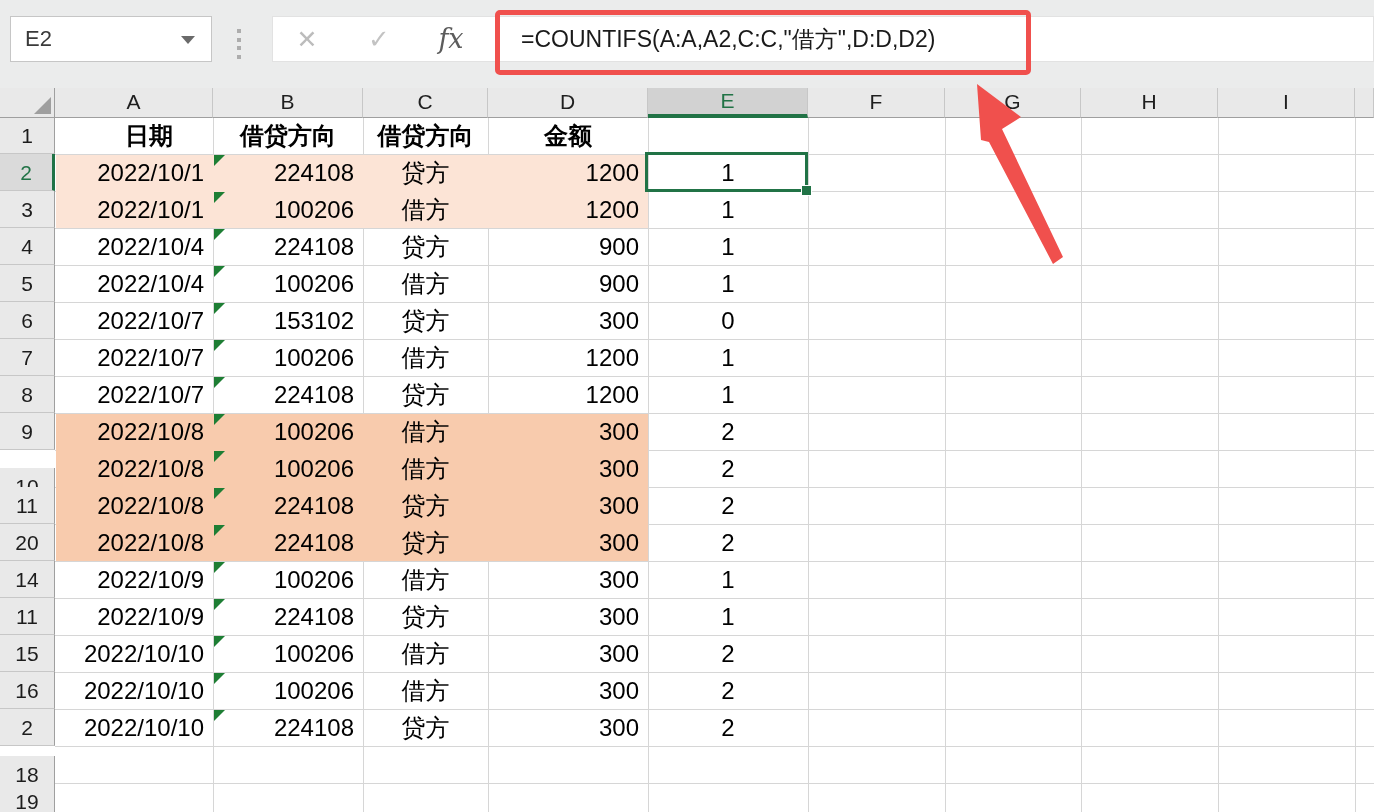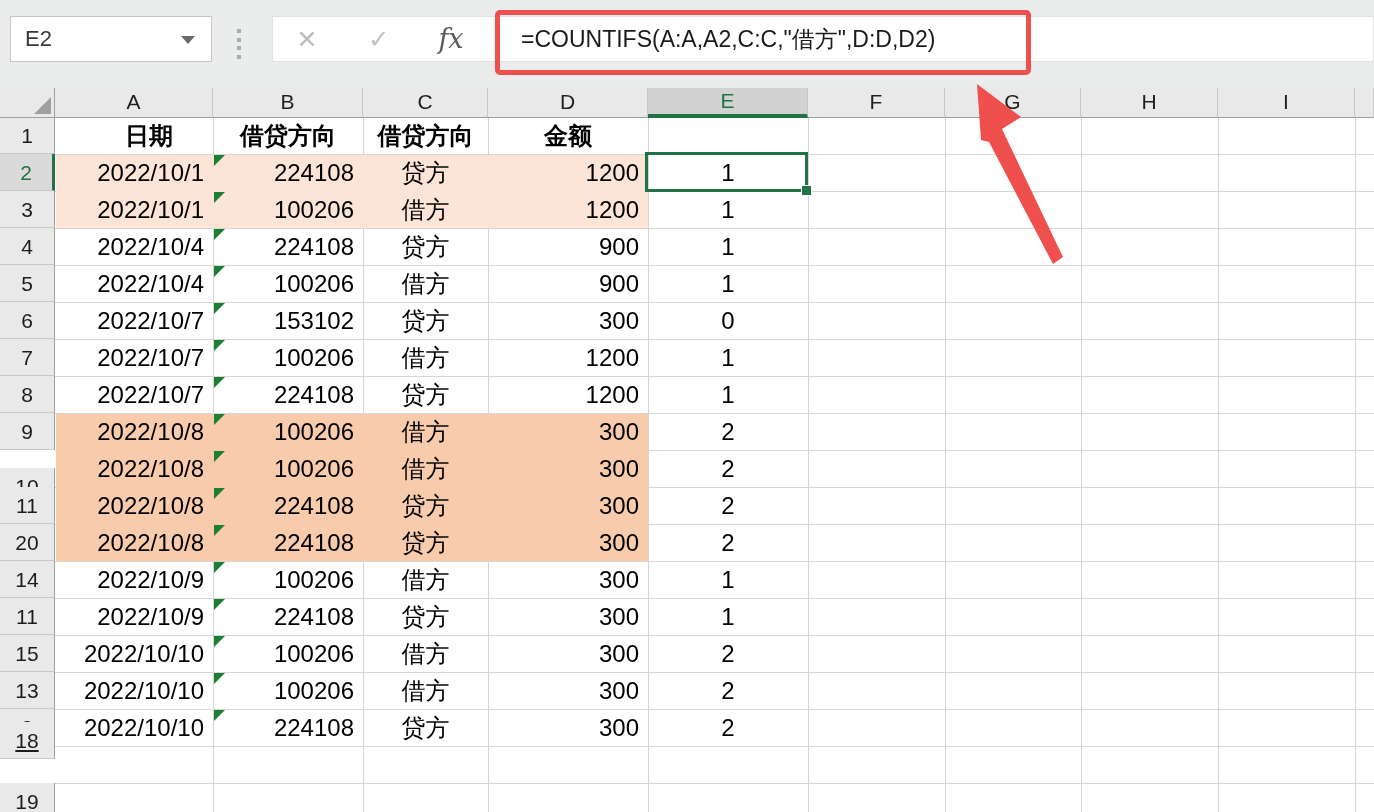--- a/index.html
+++ b/index.html
@@ -100,23 +100,23 @@
         <div class="rowhdr" style="top: 214px; height: 37px; line-height: 37px;">6</div>
         <div class="rowhdr" style="top: 251px; height: 37px; line-height: 37px;">7</div>
         <div class="rowhdr" style="top: 288px; height: 37px; line-height: 37px;">8</div>
         <div class="rowhdr" style="top: 325px; height: 37px; line-height: 37px;">9</div>
         <div class="rowhdr" style="top: 380px; height: 37px; line-height: 37px;">10</div>
         <div class="rowhdr" style="top: 399px; height: 37px; line-height: 37px;">11</div>
         <div class="rowhdr" style="top: 436px; height: 37px; line-height: 37px;">20</div>
         <div class="rowhdr" style="top: 473px; height: 37px; line-height: 37px;">14</div>
         <div class="rowhdr" style="top: 510px; height: 37px; line-height: 37px;">11</div>
         <div class="rowhdr" style="top: 547px; height: 37px; line-height: 37px;">15</div>
-        <div class="rowhdr" style="top: 584px; height: 37px; line-height: 37px;">13</div>
+        <div class="rowhdr" style="top: 584px; height: 37px; line-height: 37px;">16</div>
         <div class="rowhdr" style="top: 621px; height: 37px; line-height: 37px;">2</div>
-        <div class="rowhdr" style="top: 634px; height: 37px; line-height: 37px; text-decoration: underline;">18</div>
+        <div class="rowhdr" style="top: 668px; height: 37px; line-height: 37px; text-decoration: underline;">18</div>
         <div class="rowhdr" style="top: 695px; height: 37px; line-height: 37px;">19</div>
       </div>
     <div id="gridlines">
         <div class="gl" style="left: 213px; top: 30px; width: 1px; height: 694px;"></div>
         <div class="gl" style="left: 363px; top: 30px; width: 1px; height: 694px;"></div>
         <div class="gl" style="left: 488px; top: 30px; width: 1px; height: 694px;"></div>
         <div class="gl" style="left: 648px; top: 30px; width: 1px; height: 694px;"></div>
         <div class="gl" style="left: 808px; top: 30px; width: 1px; height: 694px;"></div>
         <div class="gl" style="left: 945px; top: 30px; width: 1px; height: 694px;"></div>
         <div class="gl" style="left: 1081px; top: 30px; width: 1px; height: 694px;"></div>

